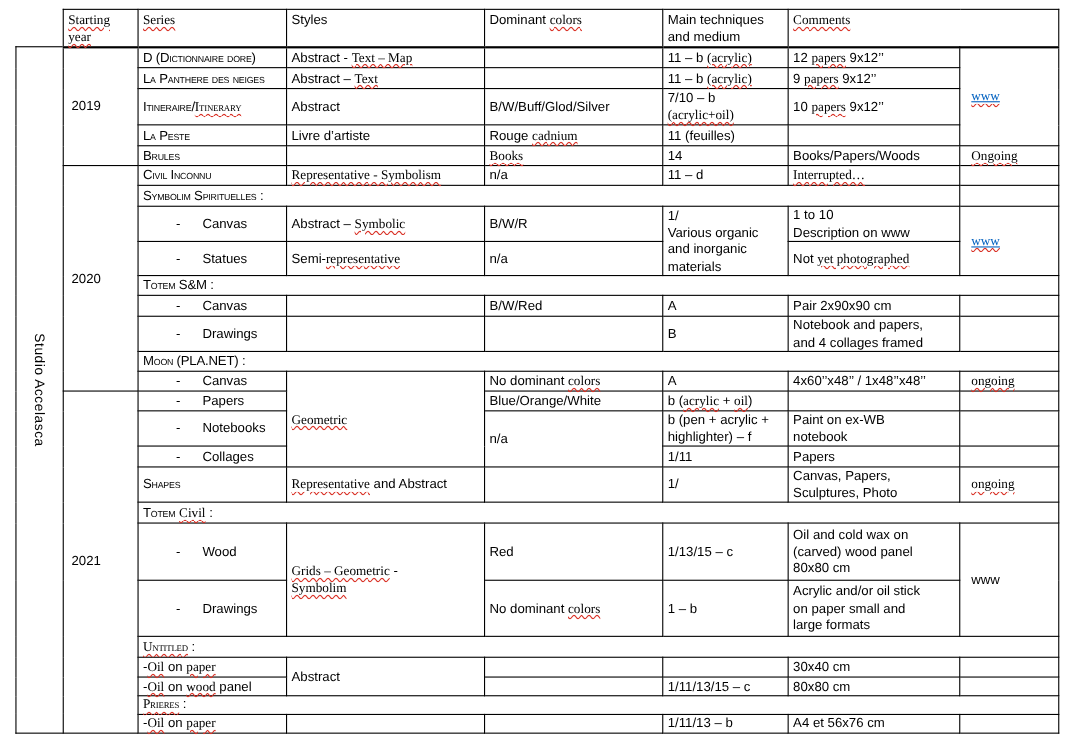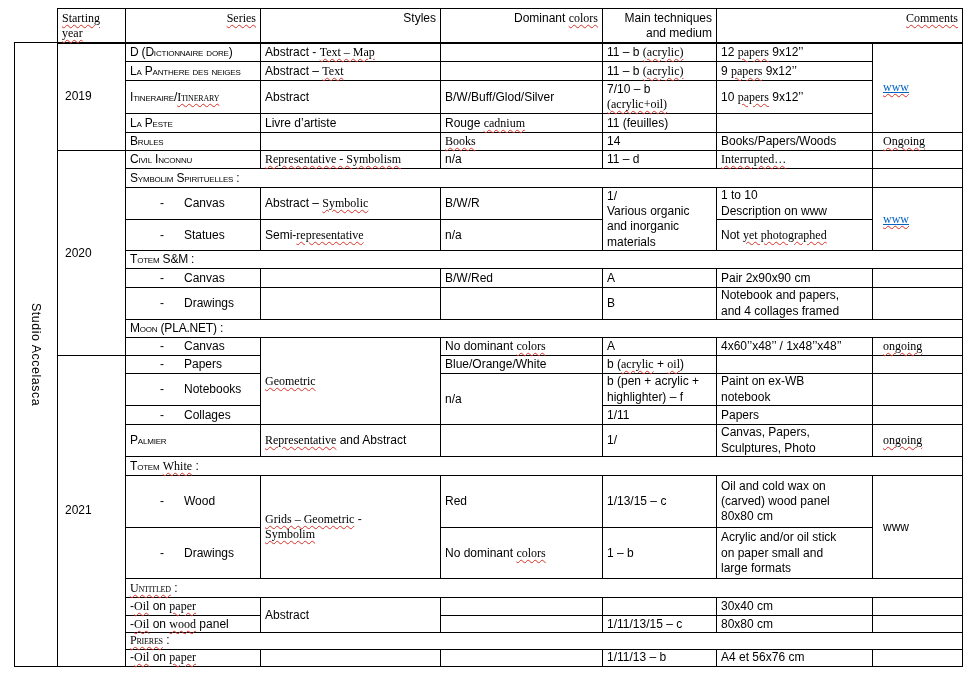--- a/index.html
+++ b/index.html
@@ -4,21 +4,21 @@
 <style>
   html,body{margin:0;padding:0;background:#fff;}
   body{width:975px;height:678px;font-family:"Liberation Sans",sans-serif;color:#000;
        -webkit-font-smoothing:antialiased;}
   .page{position:relative;width:975px;height:678px;overflow:hidden;background:#fff;}
   table.inv{position:absolute;left:14px;top:8px;width:948px;border-collapse:collapse;
             table-layout:fixed;}
   td{border:1px solid #000;padding:0 4px;font-size:12px;line-height:1.28;
      vertical-align:middle;white-space:pre-wrap;word-wrap:break-word;}
   td.corner{border:none;background:transparent;}
-  td.hdr{text-align:right;vertical-align:top;padding-top:2px;border-bottom-width:2px;}
+  td.hdr{text-align:left;vertical-align:top;padding-top:2px;border-bottom-width:2px;}
   td.hleft{text-align:left;}
   td.year{vertical-align:middle;padding-left:7px;}
   td.studio{writing-mode:vertical-rl;text-align:center;vertical-align:middle;
             padding:0;font-size:12.5px;letter-spacing:0.5px;}
   td.sub{padding-left:34px;}
   td.status{padding-left:10px;}
   .sc{font-variant:small-caps;letter-spacing:-0.2px;}
   .sq{text-decoration:underline;text-decoration-style:wavy;
       text-decoration-color:var(--sq-red,#d93025);text-decoration-thickness:1px;
       text-underline-offset:2px;font-family:Liberation Serif, serif;}
@@ -161,29 +161,29 @@
           <td>Paint on ex-WB<br>notebook</td>
           <td class="status"></td>
         </tr>
         <tr style="height: 19px;">
           <td class="series sub">-      Collages</td>
           <td>1/11</td>
           <td>Papers</td>
           <td class="status"></td>
         </tr>
         <tr style="height: 32px;">
-          <td class="series"><span class="sc">Palmier</span></td>
+          <td class="series"><span class="sc">Shapes</span></td>
           <td><span class="sq">Representative</span> and Abstract</td>
           <td></td>
           <td>1/</td>
           <td>Canvas, Papers,<br>Sculptures, Photo</td>
           <td class="status"><span class="sq">ongoing</span></td>
         </tr>
         <tr style="height: 19px;">
-          <td colspan="6" class="series"><span class="sc">Totem</span> <span class="sq">White</span> :</td>
+          <td colspan="6" class="series"><span class="sc">Totem</span> <span class="sq">Civil</span> :</td>
         </tr>
         <tr style="height: 52px;">
           <td class="series sub">-      Wood</td>
           <td rowspan="2"><span class="sq">Grids – Geometric</span> -<br><span class="sq">Symbolim</span></td>
           <td>Red</td>
           <td>1/13/15 – c</td>
           <td>Oil and cold wax on<br>(carved) wood panel<br>80x80 cm</td>
           <td rowspan="2" class="status">www</td>
         </tr>
         <tr style="height: 51px;">

